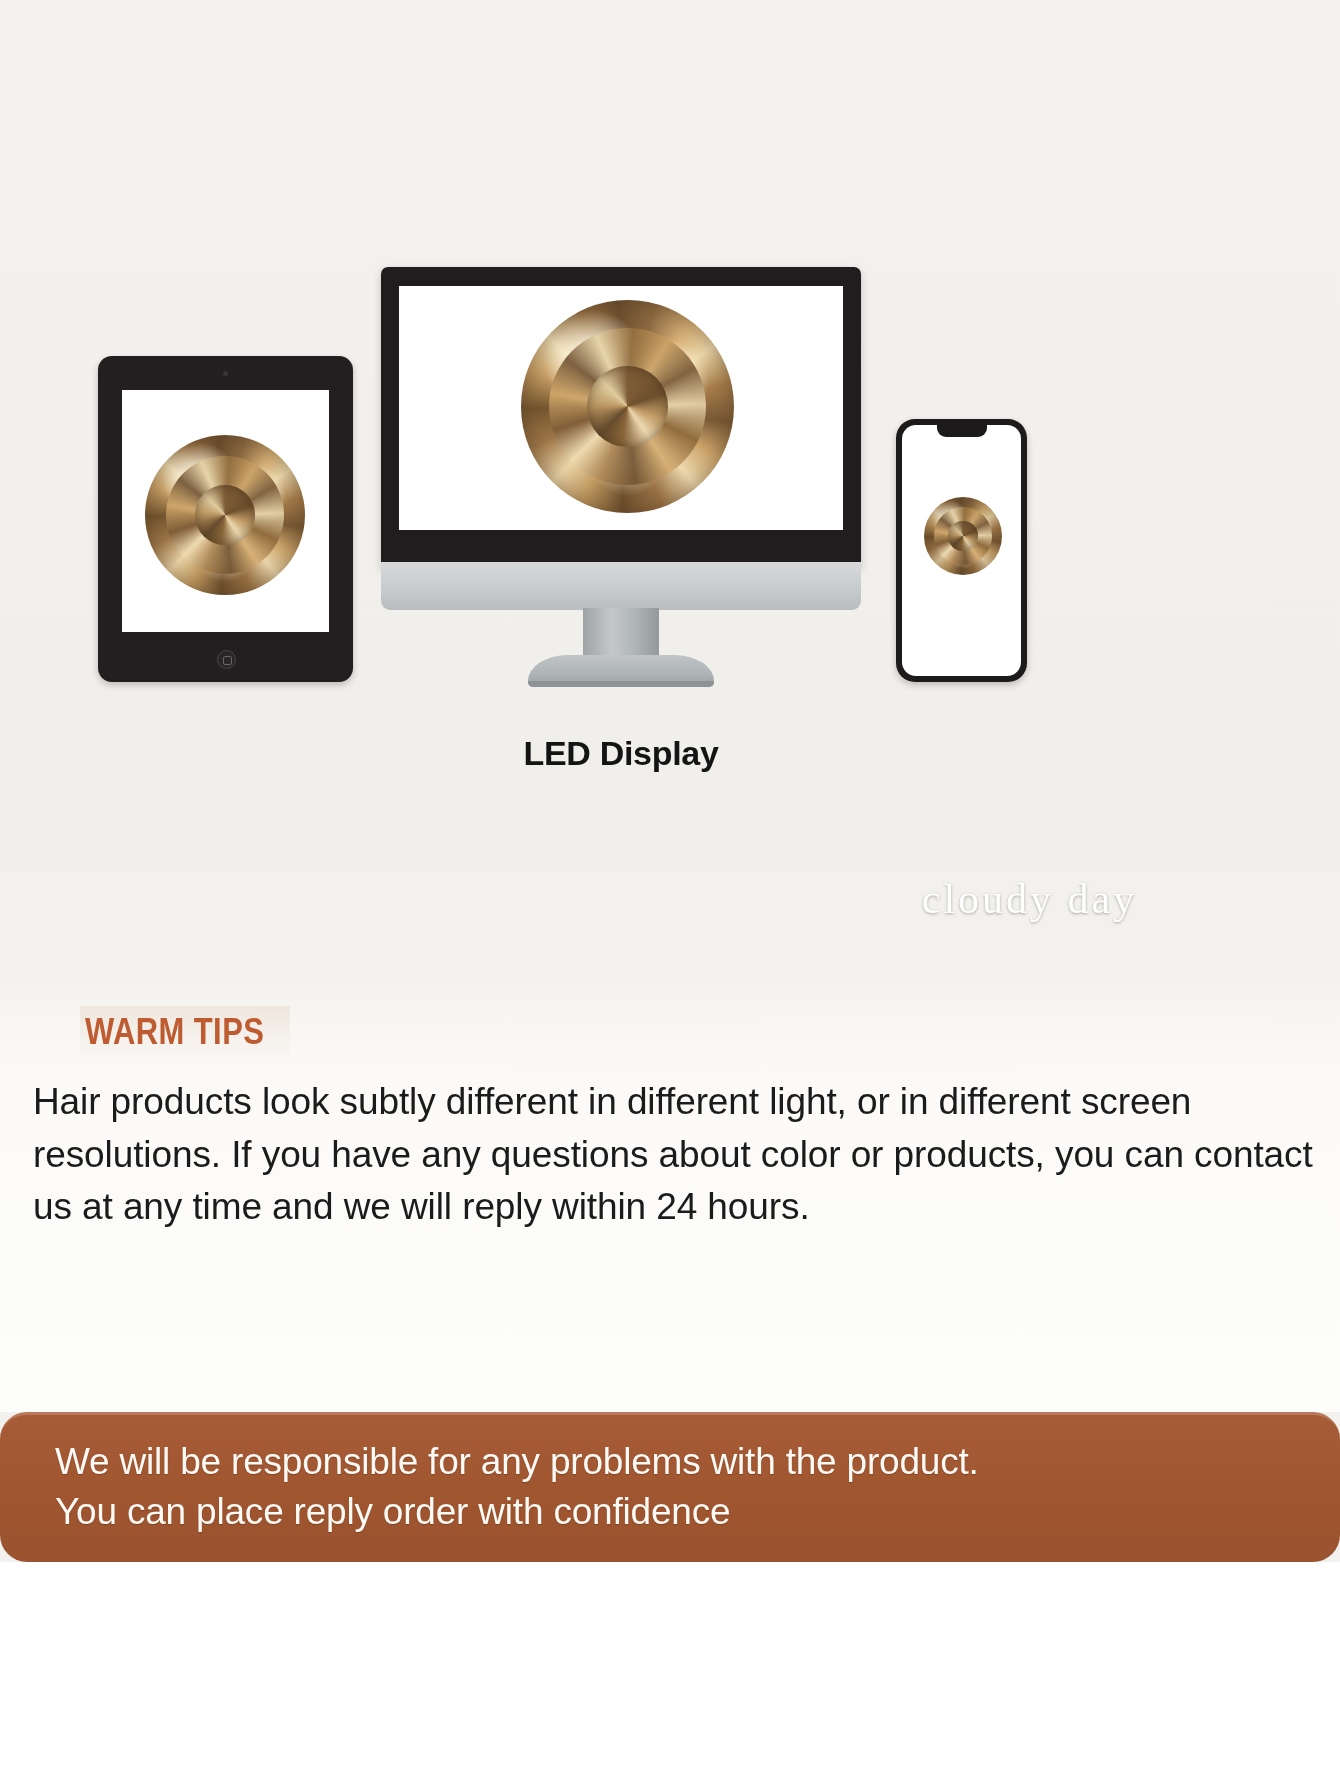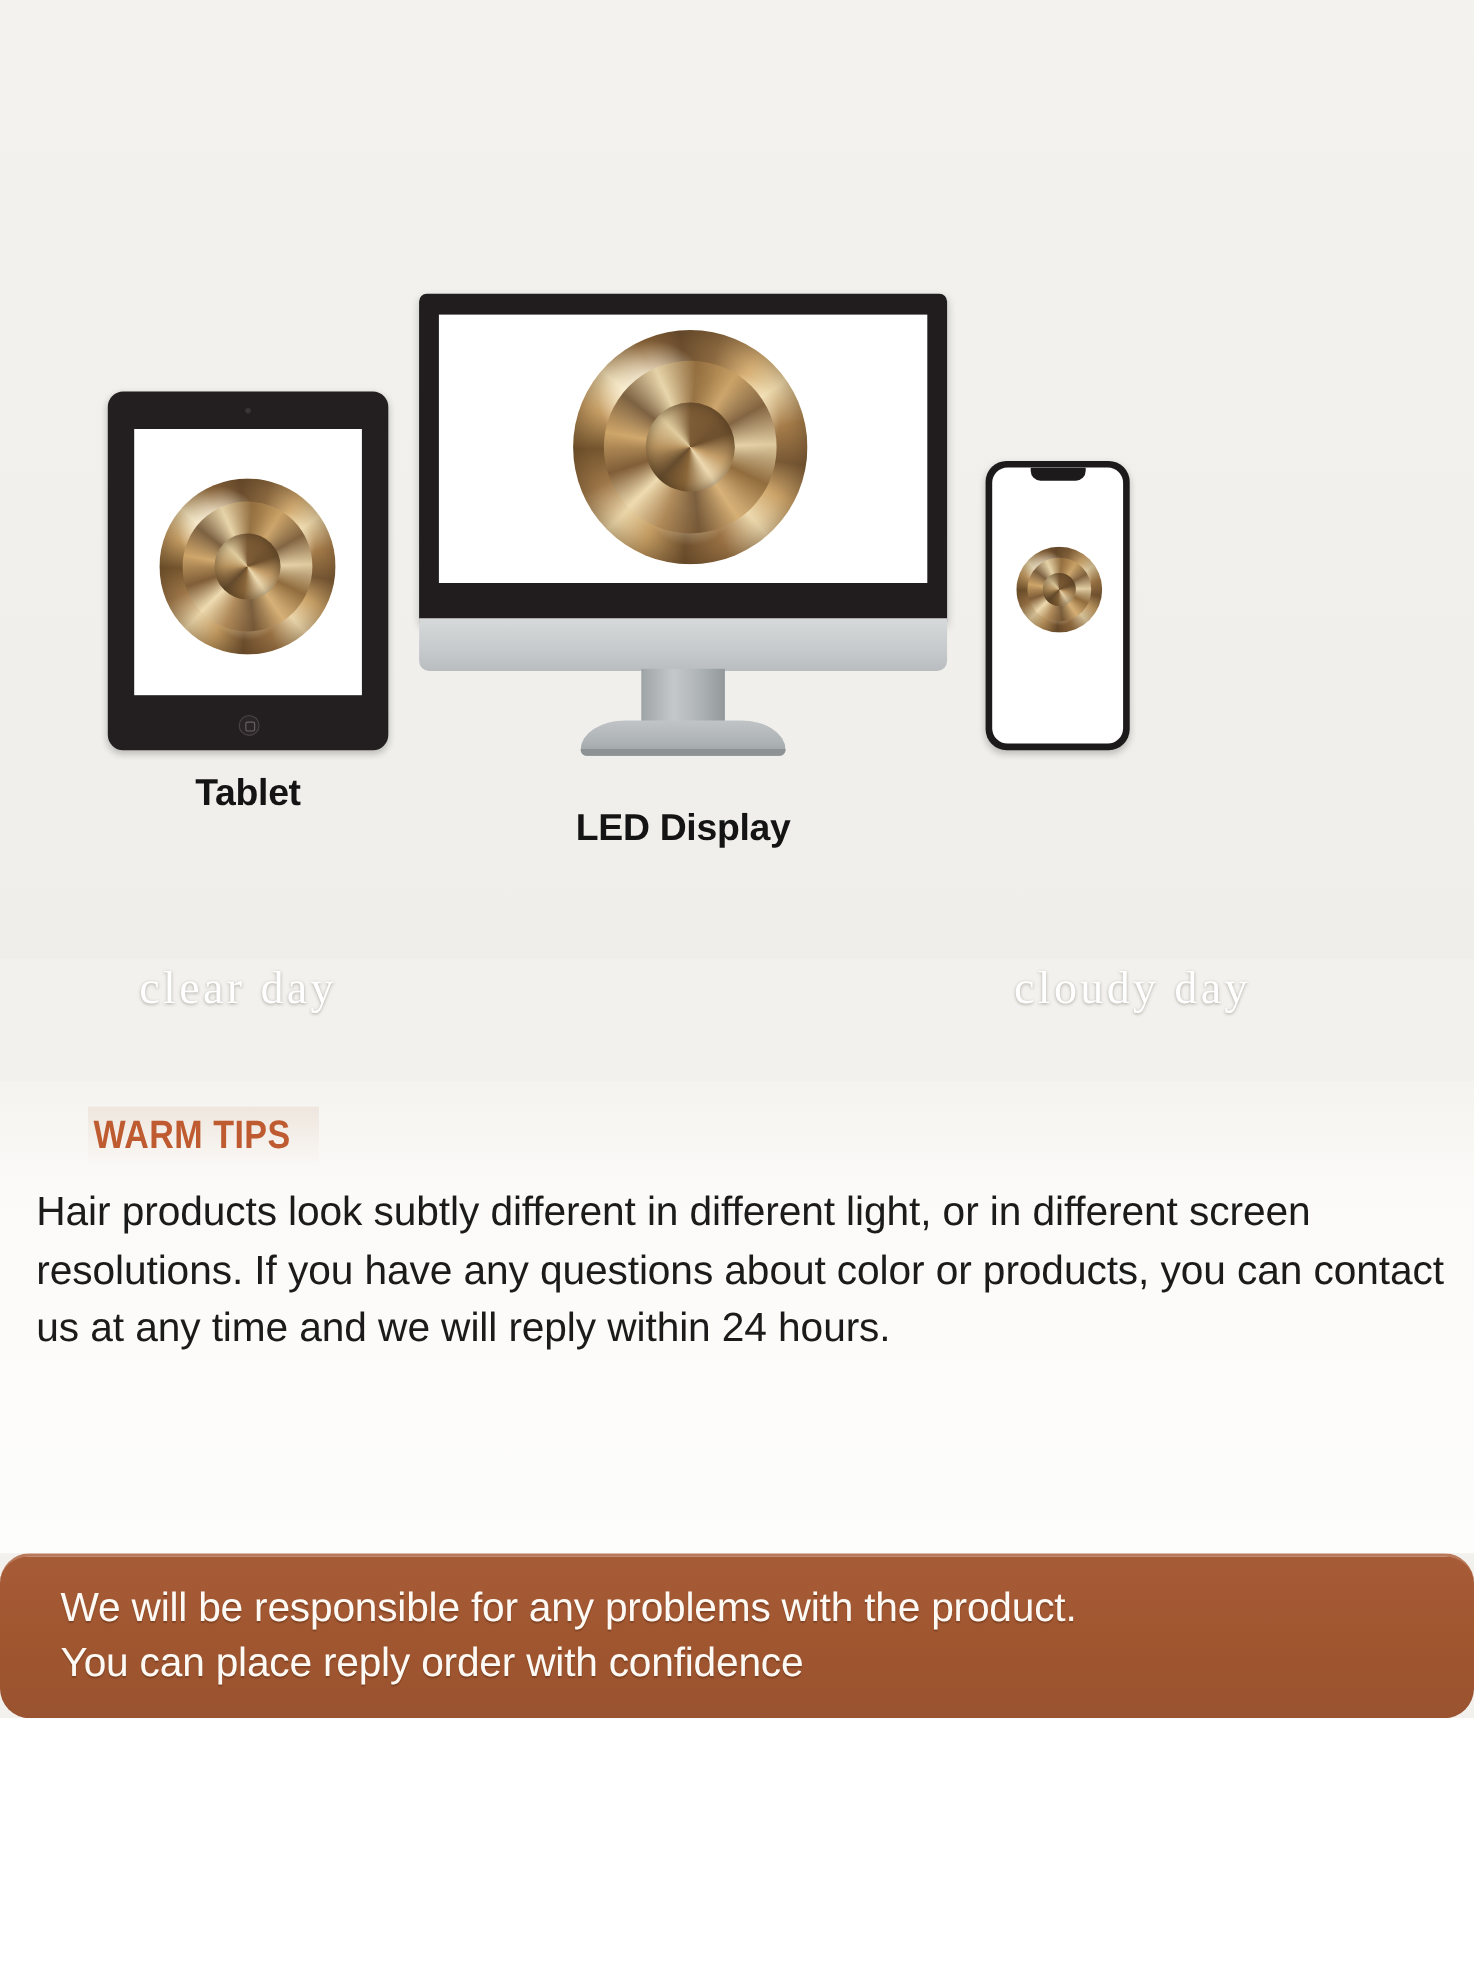--- a/index.html
+++ b/index.html
@@ -361,30 +361,25 @@
     <div class="monitor-neck"></div>
     <div class="monitor-base"></div>
 
     <div class="phone">
       <div class="phone-screen">
         <div class="phone-notch"></div>
         <div class="bun bun-phone"></div>
       </div>
     </div>
 
-    <div class="device-label label-tablet">Tablet</div>
     <div class="device-label label-led">LED Display</div>
   </div>
 
   <div class="cards">
 
-    <div class="card card-1">
-      <div class="card-tex tex-clear"></div>
-      <div class="card-label">clear day</div>
-    </div>
 
 
     <div class="card card-3">
       <div class="card-tex tex-cloudy"></div>
       <div class="card-label">cloudy day</div>
     </div>
   </div>
 
   <div class="tips">
     <div class="tips-heading-wrap"></div>

